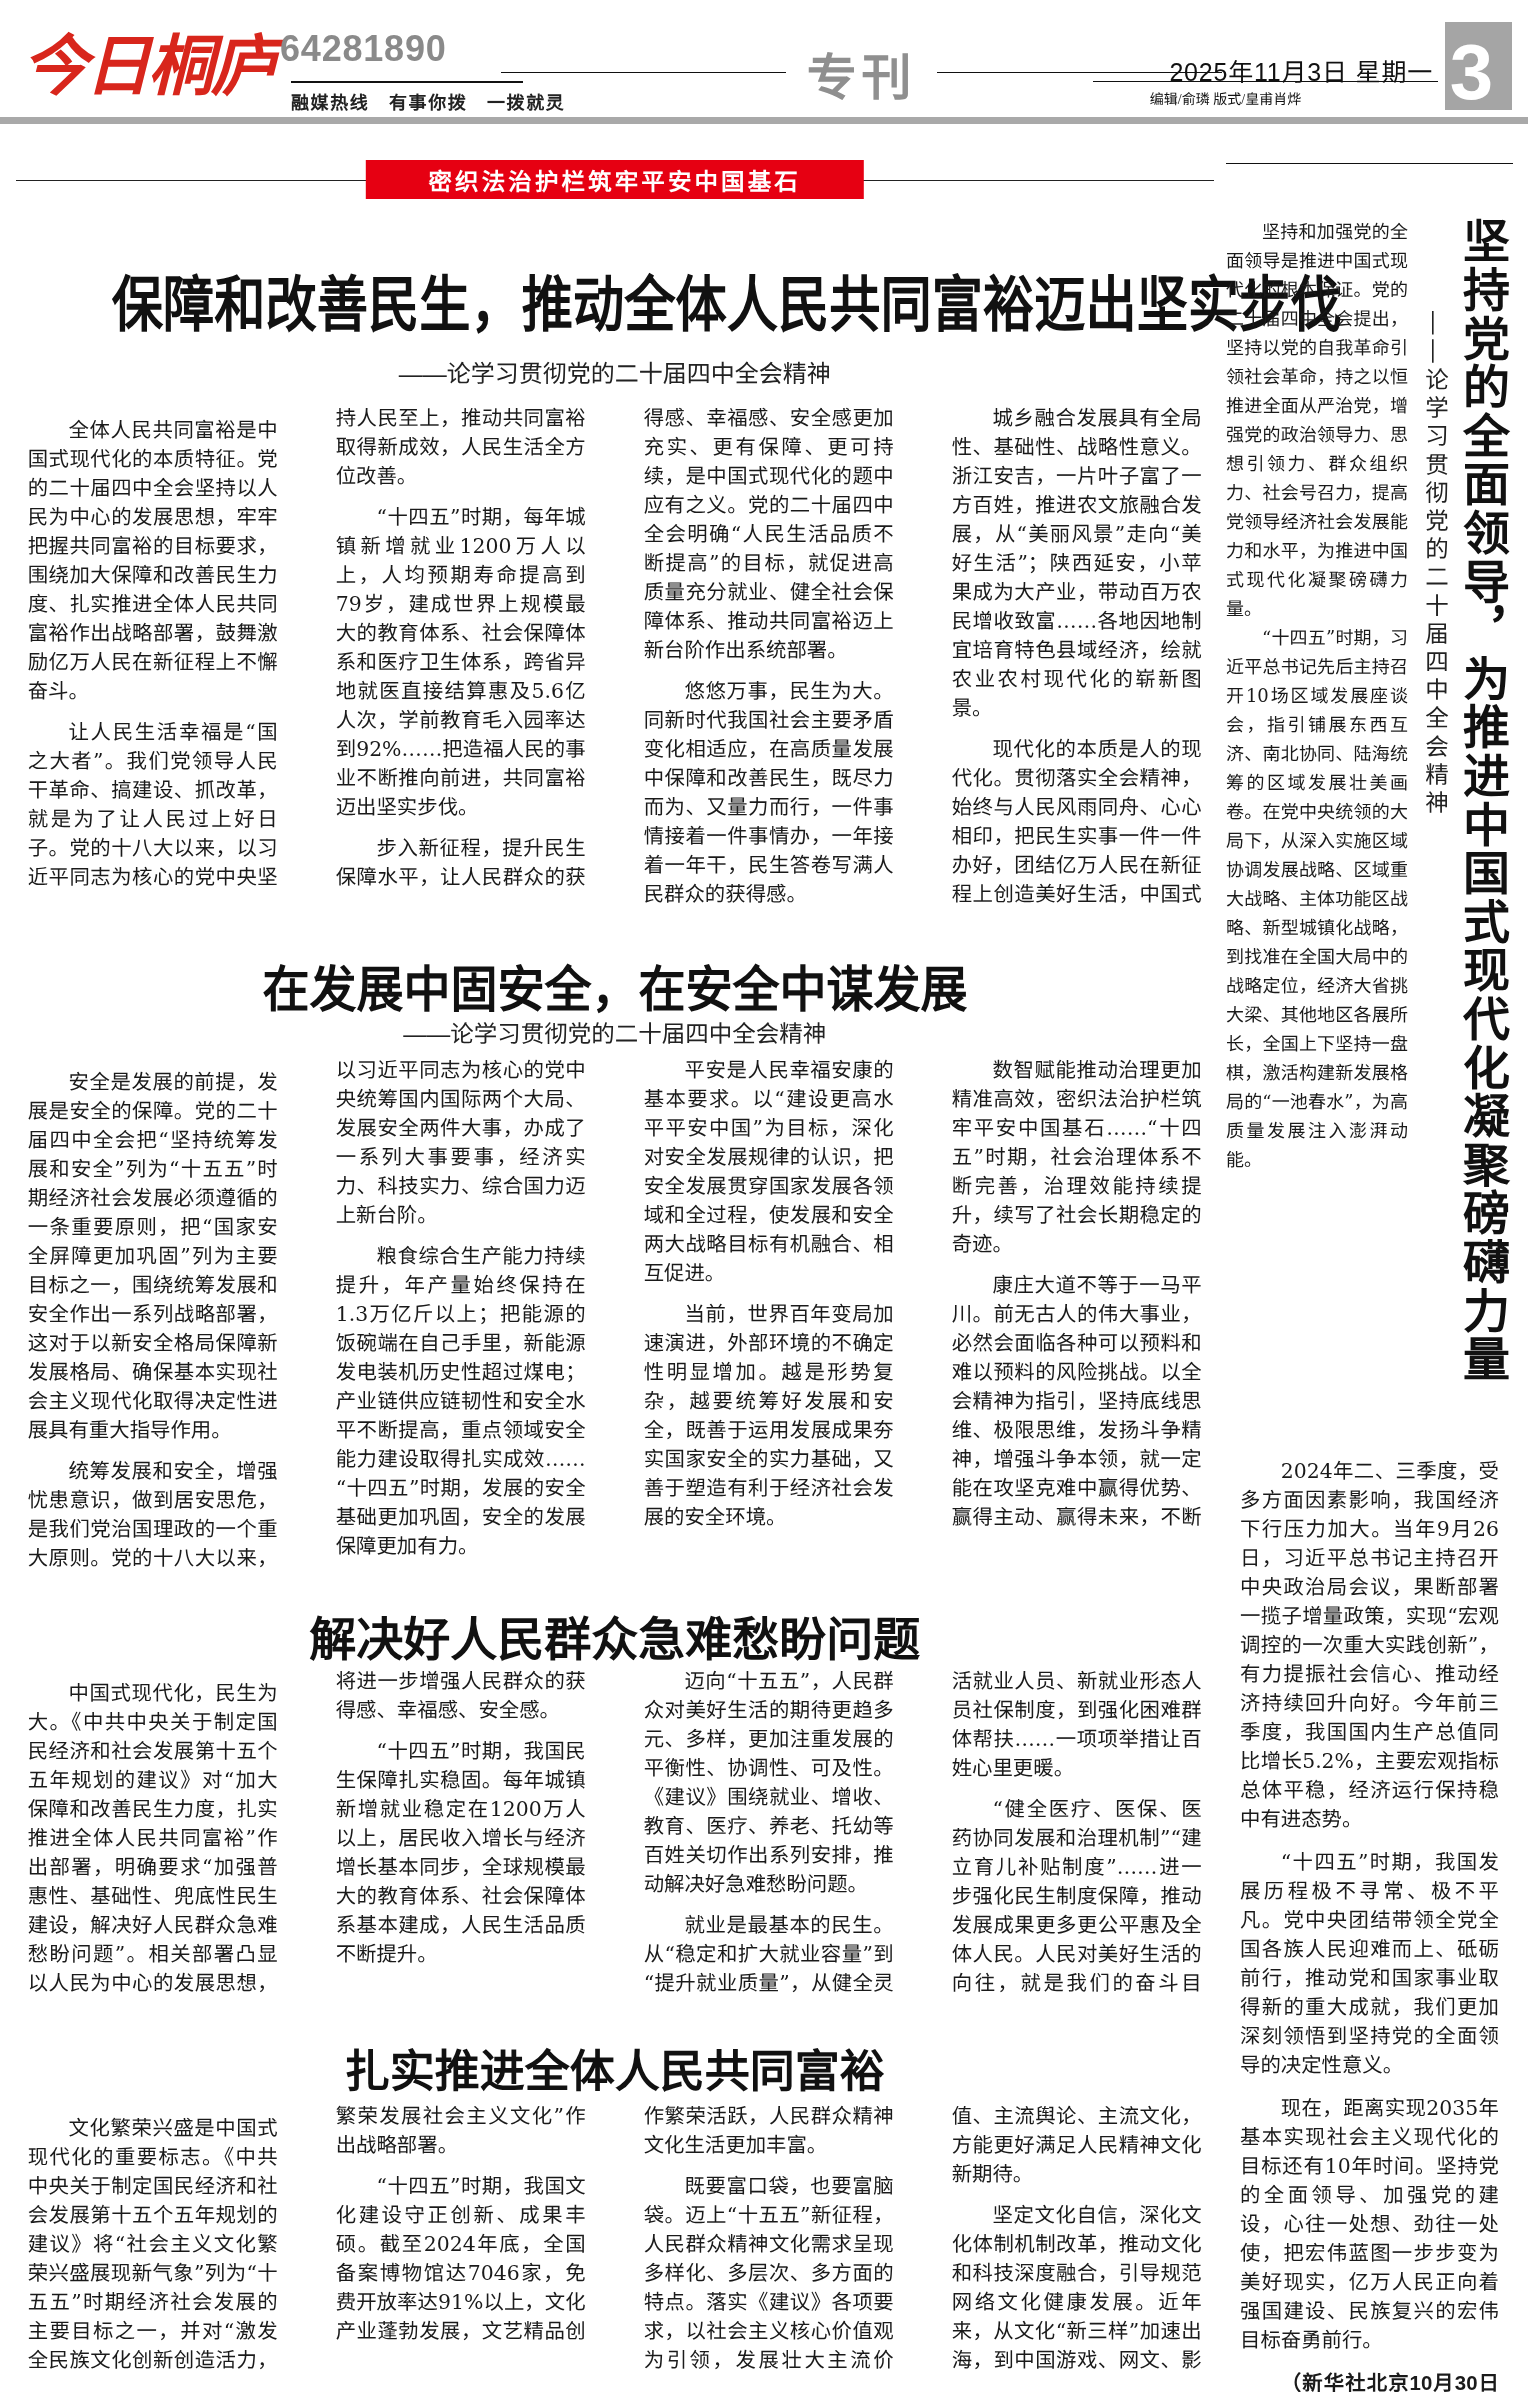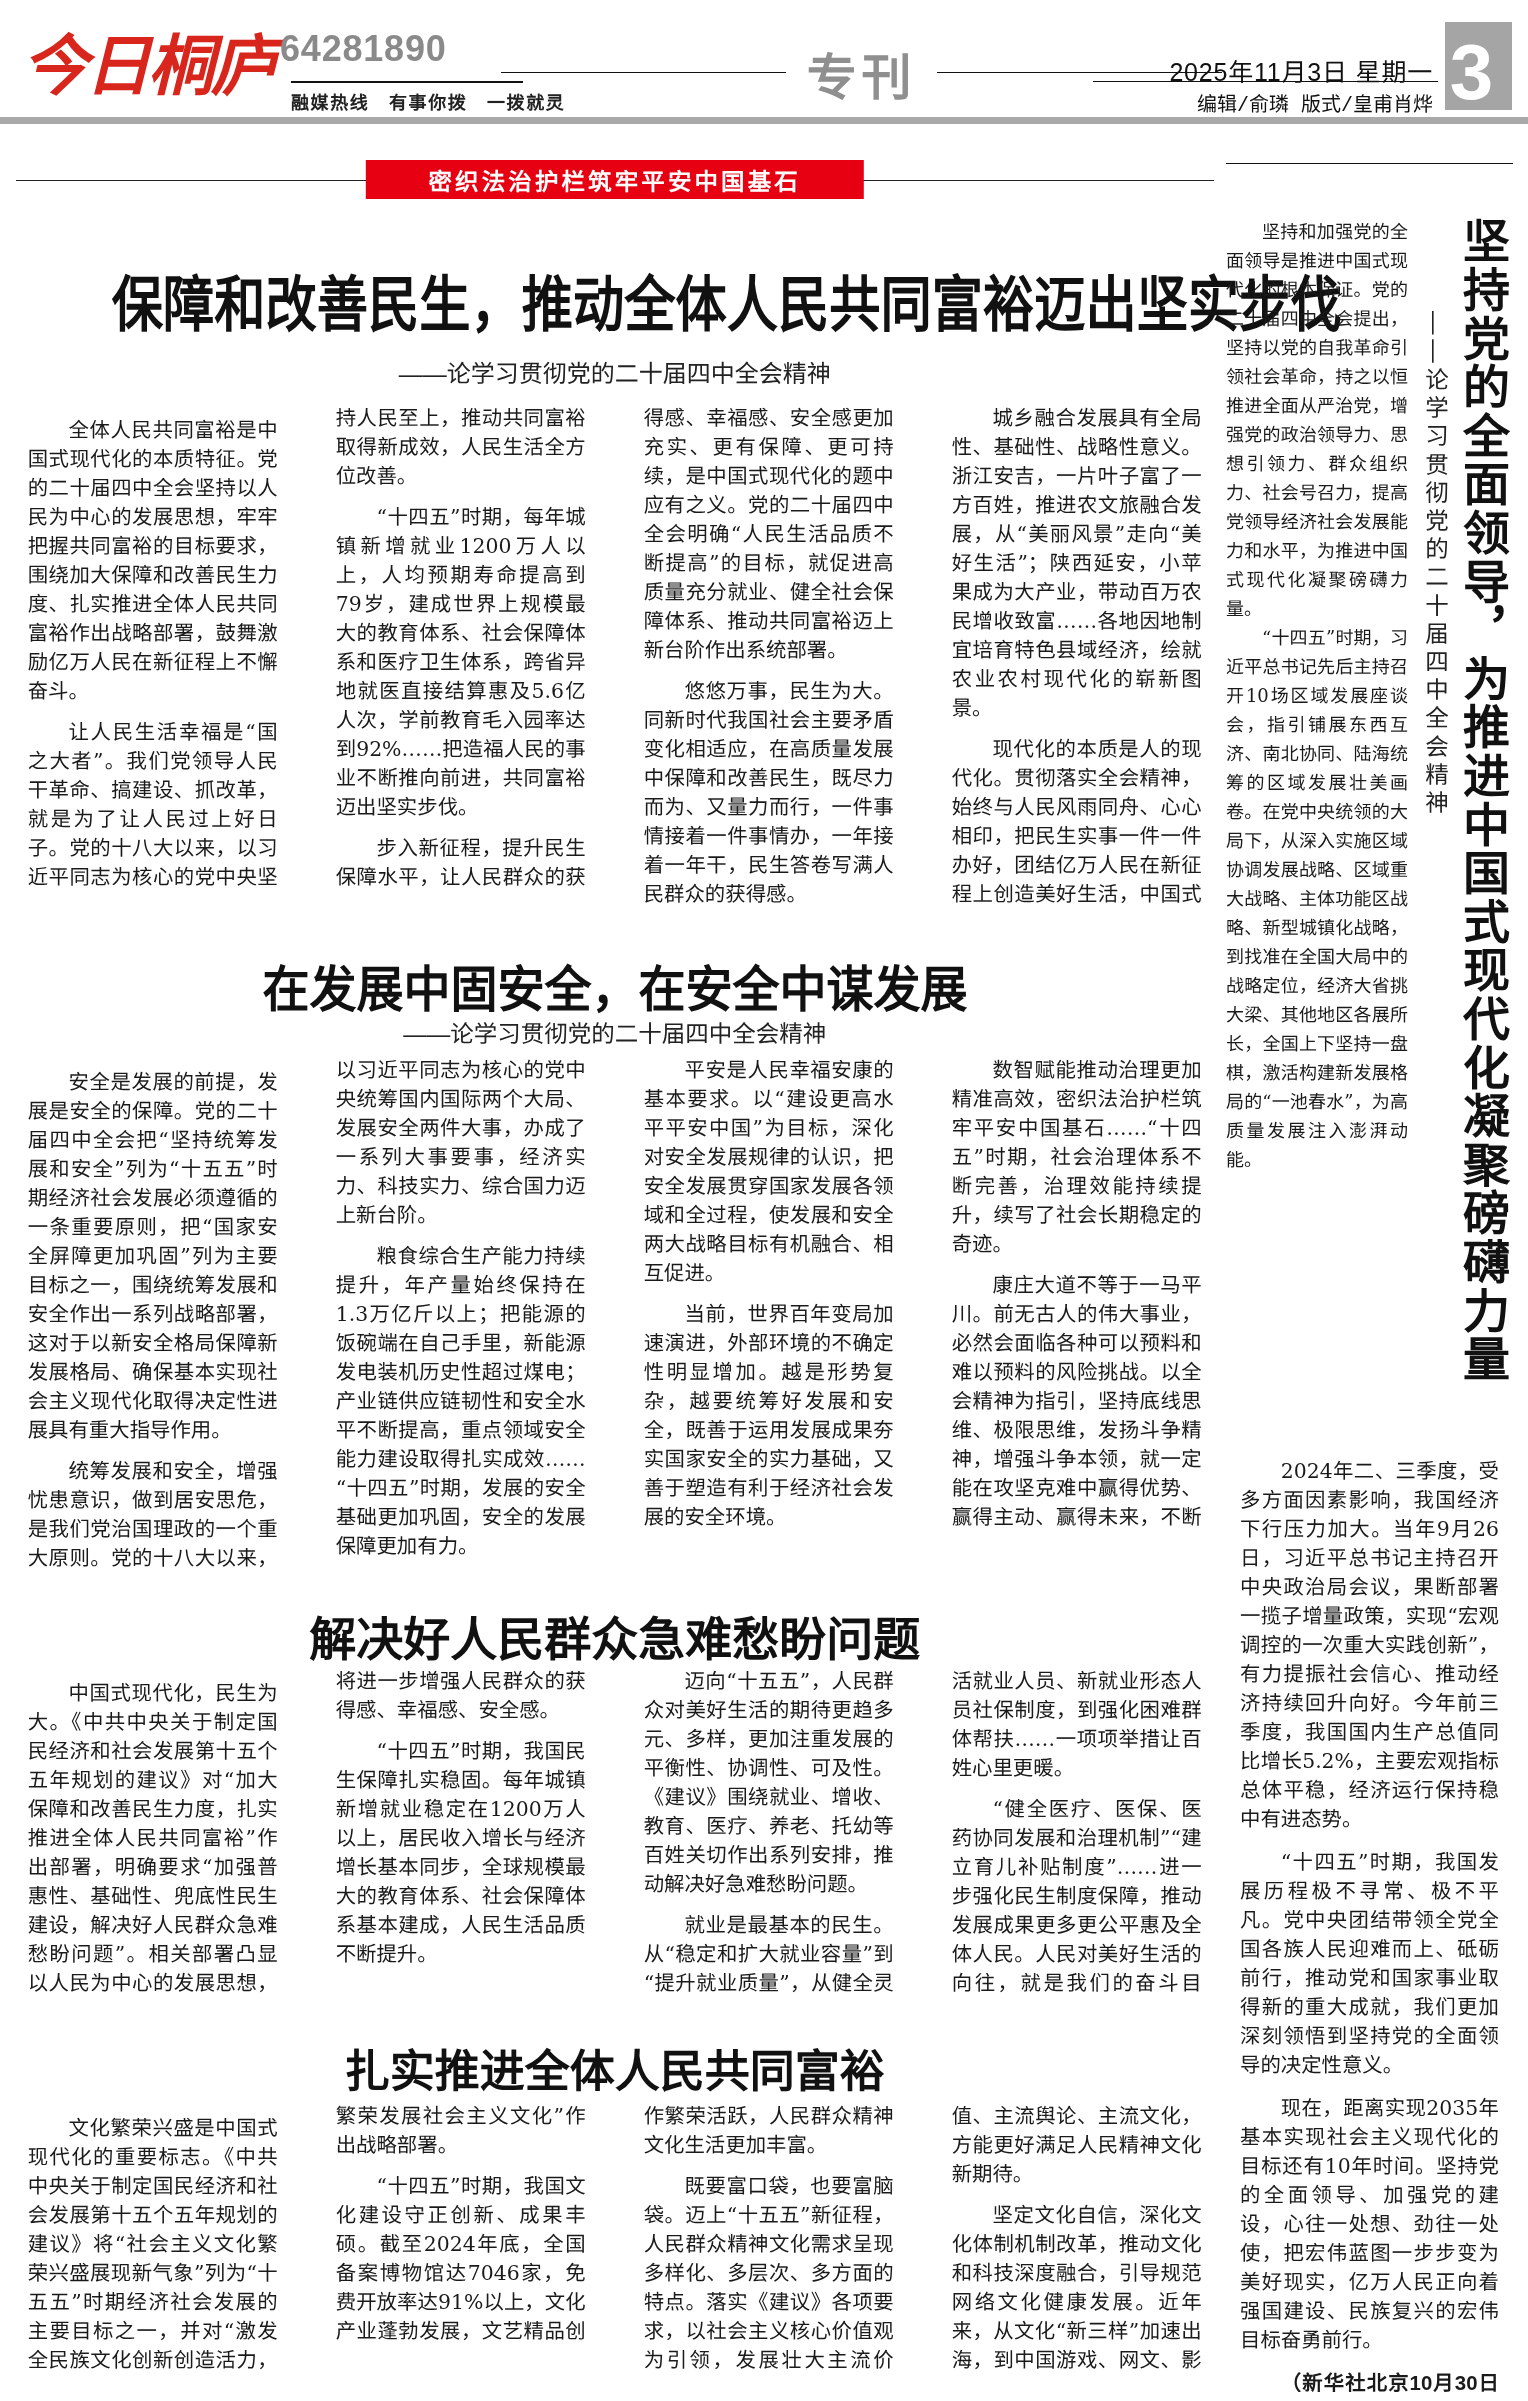--- a/index.html
+++ b/index.html
@@ -14,22 +14,22 @@
   .hotline-rule{position:absolute;left:291px;top:81px;width:232px;height:0;border-top:2.3px solid #111;}
   .hotline-tag{position:absolute;left:291px;top:88px;font-family:"Liberation Sans",sans-serif;
         font-size:18px;font-weight:bold;color:#222;letter-spacing:1.6px;white-space:nowrap;}
   .edition-row{position:absolute;left:501px;top:45px;width:721px;height:55px;display:flex;align-items:center;}
   .edition-row .hline{flex:1;border-top:1.6px solid #111;}
   .edition-label{font-family:"Liberation Sans",sans-serif;font-size:50px;font-weight:900;
         color:#8f8f8f;padding:0 20.4px;letter-spacing:4.7px;}
   .date-line{position:absolute;left:1018px;top:52px;width:415px;text-align:right;
         font-family:"Liberation Sans",sans-serif;font-size:25px;color:#111;letter-spacing:0.8px;}
   .staff-rule{position:absolute;left:1093px;top:81px;width:345px;border-top:1.6px solid #111;}
-  .staff-line{position:absolute;left:1018px;top:88px;width:415px;text-align:right;
-        font-family:Liberation Mono, monospace;font-size:20px;color:#111;}
+  .staff-line{position:absolute;left:1018px;top:88px;width:415px;text-align:center;
+        font-family:Liberation Serif, serif;font-size:14px;color:#111;}
   .page-box{position:absolute;left:1445px;top:22px;width:67px;height:88px;background:#a5a5a5;
         display:flex;align-items:flex-end;justify-content:flex-start;}
   .page-box span{font-family:"Liberation Sans",sans-serif;font-size:78px;line-height:75px;
         font-weight:bold;color:#ffffff;padding-left:4.7px;}
   .head-rule{position:absolute;left:0;top:117px;width:1528px;height:7px;background:#a9a9a9;}
   
   .banner-row{position:absolute;left:15.7px;top:160px;width:1198px;height:41px;}
   .banner-row .bline{position:absolute;left:0;right:0;top:20.4px;border-top:1.6px solid #222;}
   .banner{position:absolute;left:50%;top:0;transform:translateX(-50%);height:39px;
         background:#e60012;color:#fff;display:flex;align-items:center;padding:0 63px;

